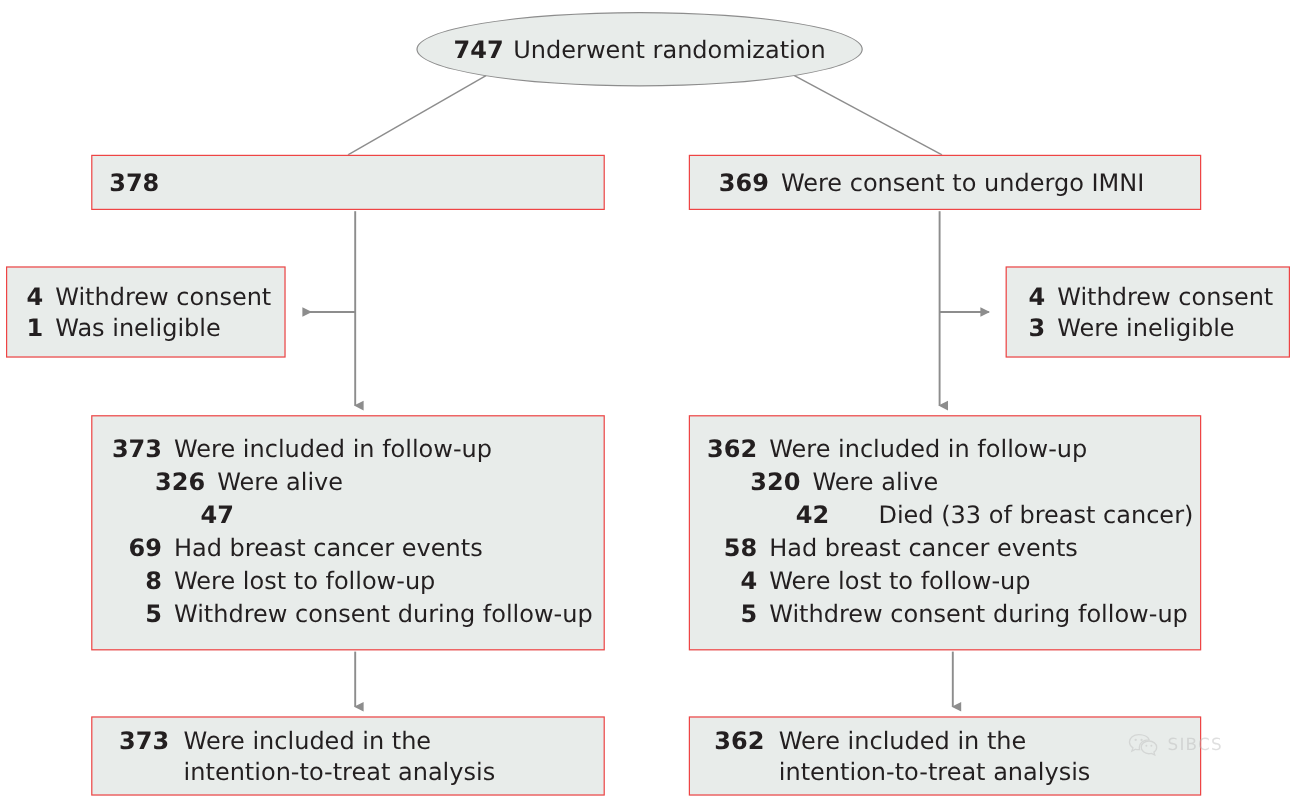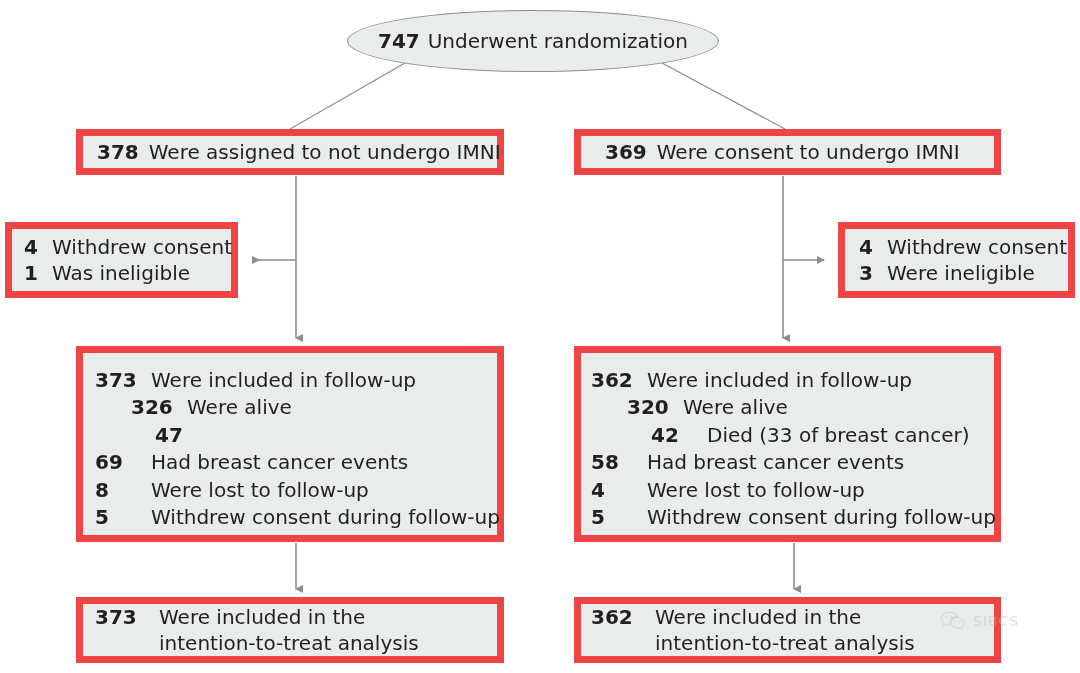--- a/index.html
+++ b/index.html
@@ -25,21 +25,21 @@
     top: 0;
     width: 1080px;
     height: 673px;
     pointer-events: none;
   }
 
   .node {
     position: absolute;
     box-sizing: border-box;
     background: #e8ecea;
-    border: 7px solid #ef4444;
+    border: 1px solid #ef4444;
     display: flex;
     flex-direction: column;
     justify-content: center;
   }
 
   .ellipse {
     position: absolute;
     box-sizing: border-box;
     background: #e8ecea;
     border: 1px solid #8d8d8d;
@@ -52,20 +52,21 @@
 
   .line {
     display: flex;
     align-items: baseline;
     white-space: nowrap;
     font-size: 20px;
     line-height: 1.32;
   }
   .num {
     font-weight: bold;
+    text-align: right;
     flex: 0 0 auto;
   }
   .txt {
     flex: 0 0 auto;
   }
 
   
   #node-randomization {
     left: 347px;
     top: 10px;
@@ -132,21 +133,21 @@
     padding-left: 10px;
     justify-content: flex-start;
     padding-top: 14px;
   }
   .followup .line { margin-bottom: 1px; }
   .followup .num {
     width: 46px;
     margin-right: 10px;
   }
   .followup .line.indent1 { padding-left: 36px; }
-  .followup .line.indent2 { padding-left: 60px; }
+  .followup .line.indent2 { padding-left: 60px; gap: 31px; }
 
   
   #node-itt-left {
     left: 76px;
     top: 597px;
     width: 428px;
     height: 66px;
     padding-left: 12px;
   }
   #node-itt-right {
@@ -218,21 +219,20 @@
   <div class="ellipse" id="node-randomization">
     <span class="line">
       <span class="num">747</span>
       <span class="txt">Underwent randomization</span>
     </span>
   </div>
 
   <div class="node" id="node-assign-no-imni">
     <span class="line">
       <span class="num">378</span>
-      <span class="txt">Were assigned to not undergo IMNI</span>
     </span>
   </div>
 
   <div class="node" id="node-assign-imni">
     <span class="line">
       <span class="num">369</span>
       <span class="txt">Were consent to undergo IMNI</span>
     </span>
   </div>
 

